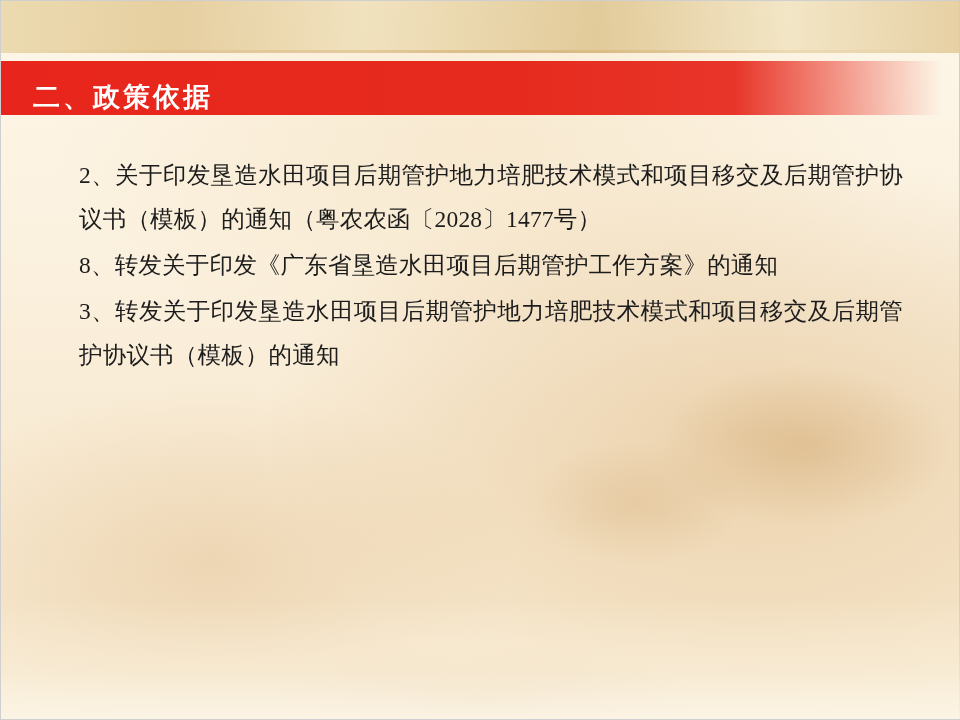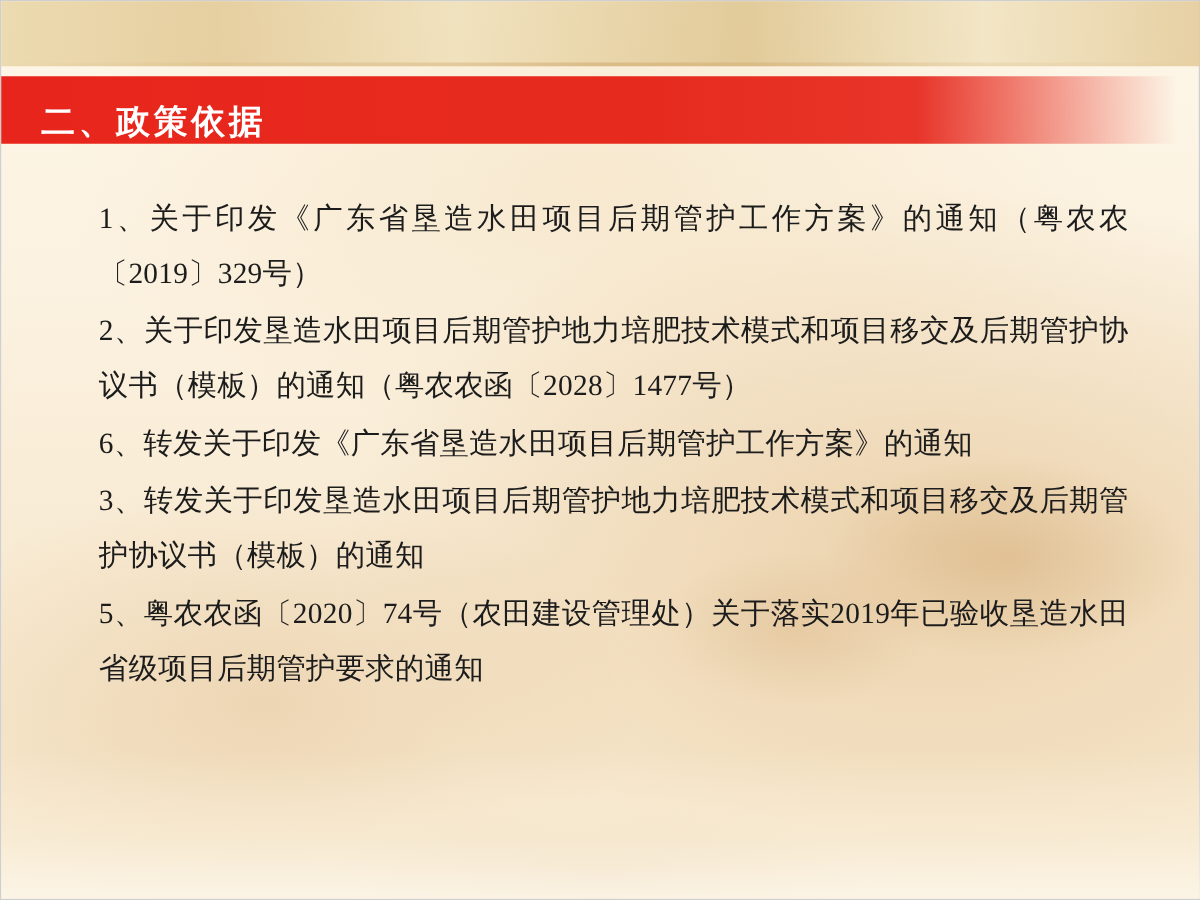--- a/index.html
+++ b/index.html
@@ -103,21 +103,19 @@
 
 <div class="slide">
   <div class="texture"></div>
   <div class="top-strip"></div>
 
   <div class="title-bar">
     <div class="title-text">二、政策依据</div>
   </div>
 
   <div class="content">
-    <p class="para">1、关于印发《广东省垦造水田项目后期管护工作方案》的通知（粤农农〔2019〕329号）</p>
     <p class="para">2、关于印发垦造水田项目后期管护地力培肥技术模式和项目移交及后期管护协议书（模板）的通知（粤农农函〔2028〕1477号）</p>
-    <p class="para">6、转发关于印发《广东省垦造水田项目后期管护工作方案》的通知</p>
+    <p class="para">8、转发关于印发《广东省垦造水田项目后期管护工作方案》的通知</p>
     <p class="para">3、转发关于印发垦造水田项目后期管护地力培肥技术模式和项目移交及后期管护协议书（模板）的通知</p>
-    <p class="para">5、粤农农函〔2020〕74号（农田建设管理处）关于落实2019年已验收垦造水田省级项目后期管护要求的通知</p>
   </div>
 
   <div class="bottom-fade"></div>
 </div>
 
 </body></html>

